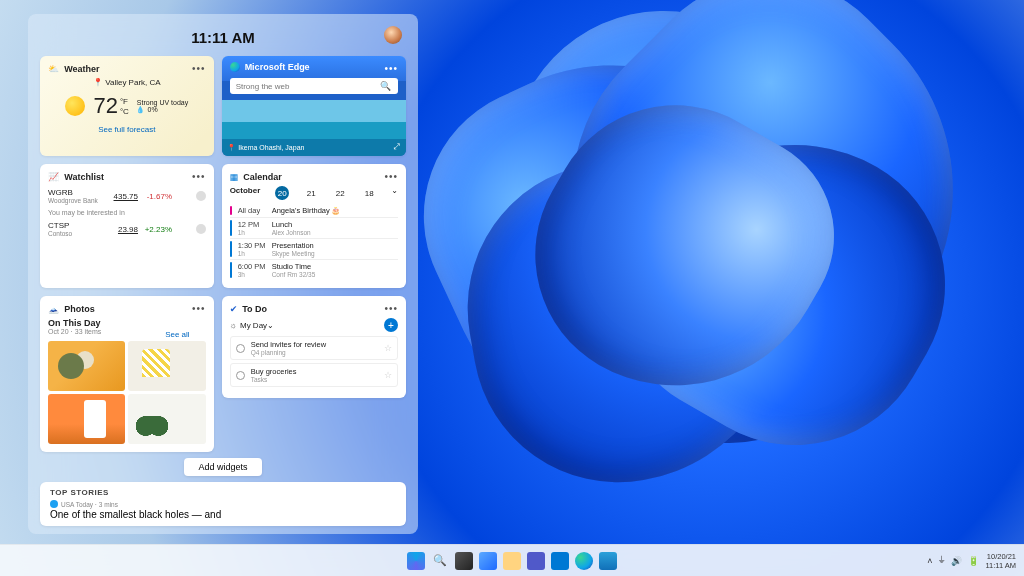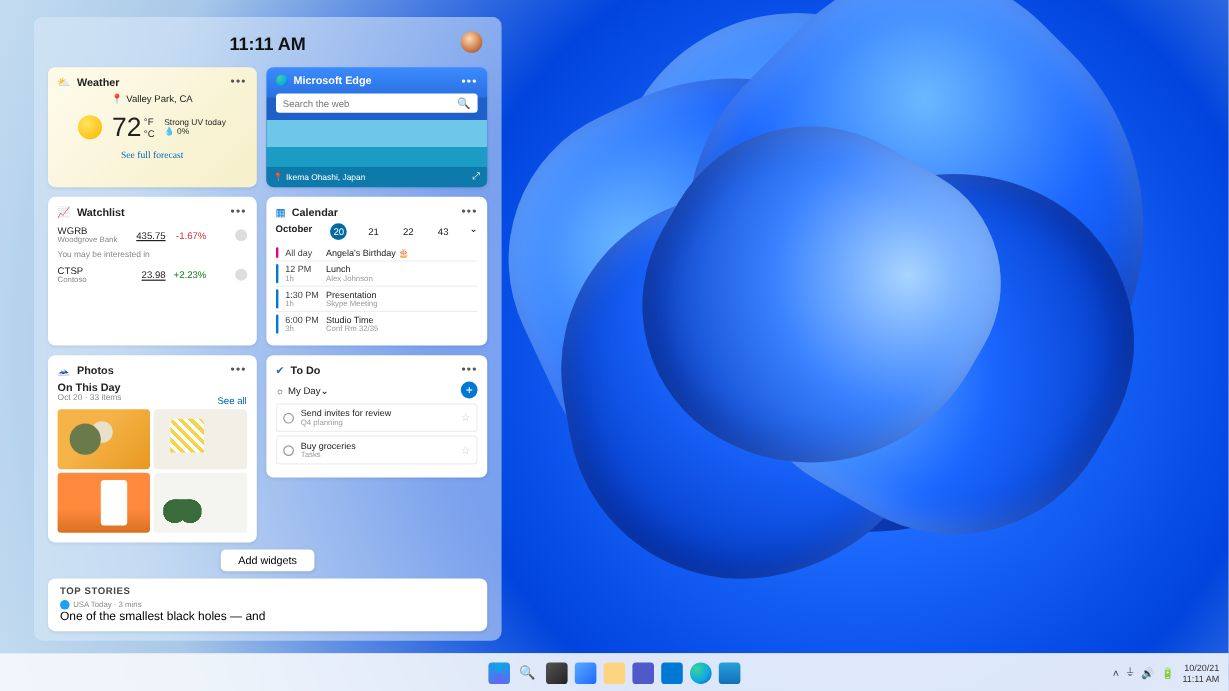--- a/index.html
+++ b/index.html
@@ -37,21 +37,21 @@
 .w-head { display: flex; align-items: center; gap: 5px; margin-bottom: 4px; }
 .w-title { font-size: 9px; font-weight: 600; }
 .w-more { position: absolute; right: 8px; top: 7px; font-size: 10px; letter-spacing: 1px; color: #555; cursor: pointer; }
 .weather { background: linear-gradient(135deg, #fdfae8 10%, #f7f0cc 90%); }
 .weather .loc { text-align: center; font-size: 8px; margin-top: 2px; }
 .weather-main { display: flex; align-items: center; justify-content: center; gap: 8px; margin: 6px 0; }
 .sun-icon { width: 20px; height: 20px; border-radius: 50%; background: radial-gradient(circle at 35% 35%, #ffe55c, #ffb300); }
 .temp { font-size: 22px; font-weight: 300; display: flex; align-items: flex-start; }
 .temp .unit { font-size: 8px; line-height: 10px; margin-left: 2px; margin-top: 4px; }
 .weather-side { font-size: 7px; text-align: left; }
-.weather .link { color: #0067c0; font-size: 8px; text-align: center; margin-top: 2px; cursor: pointer; font-family: Liberation Serif, serif; }
+.weather .link { color: #0067c0; font-size: 8px; text-align: center; margin-top: 2px; cursor: pointer; }
 .edge { background: linear-gradient(180deg, #3b8bff 0%, #2a70e0 25%, #1e60c8 25.5%); padding: 0; overflow: hidden; color: #fff; }
 .edge .w-head { padding: 6px 8px 2px 8px; }
 .edge .w-more { color: #fff; }
 .edge-search { margin: 2px 8px 6px 8px; background: #fff; border-radius: 3px; height: 16px; display: flex; align-items: center; padding: 0 6px; color: #777; font-size: 8px; }
 .edge-search .mag { margin-left: auto; font-size: 9px; }
 .edge-img { height: 56px; background: linear-gradient(180deg, #6ec6e8 0% 40%, #1a9cc4 40% 70%, #0d7aaa 70% 100%); position: relative; }
 .caption { position: absolute; bottom: 4px; left: 6px; font-size: 7px; color: #fff; }
 .expand-icon { position: absolute; bottom: 4px; right: 6px; font-size: 8px; color: #fff; }
 .watch-row { display: flex; align-items: center; font-size: 8px; padding: 2px 0; }
 .watch-row .sym { width: 54px; }
@@ -66,21 +66,21 @@
 .cal-dates .d { width: 14px; height: 14px; display: flex; align-items: center; justify-content: center; border-radius: 50%; cursor: pointer; }
 .cal-dates .sel { background: #0369a1; color: #fff; }
 .cal-row { display: flex; gap: 6px; font-size: 7.5px; padding: 2px 0; border-top: 1px solid #eee; }
 .cal-row:first-of-type { border-top: none; }
 .cal-bar { width: 2px; border-radius: 1px; }
 .cal-time { width: 28px; color: #444; }
 .cal-time .dur { color: #999; font-size: 6.5px; }
 .cal-ev .sub { color: #999; font-size: 6.5px; display: block; }
 .photos-tall { grid-row: span 2; }
 .photos-tall .sub { color: #888; font-size: 7px; }
-.seeall { position: absolute; right: 8px; top: 34px; color: #0067c0; font-size: 8px; cursor: pointer; }
+.seeall { position: absolute; right: 24px; top: 34px; color: #0067c0; font-size: 8px; cursor: pointer; }
 .photo-grid { display: grid; grid-template-columns: 1fr 1fr; gap: 3px; margin-top: 6px; }
 .ph { height: 50px; border-radius: 3px; }
 .ph1 { background: linear-gradient(135deg, #f5b347 40%, #e89820 100%); position: relative; }
 .ph1::after { content: ""; position: absolute; width: 26px; height: 26px; border-radius: 50%; background: #6b7a4a; left: 10px; top: 12px; box-shadow: 14px -6px 0 -4px #e8e0c8; }
 .ph2 { background: #f2efe6; position: relative; }
 .ph2::after { content: ""; position: absolute; left: 14px; top: 8px; width: 28px; height: 28px; background: repeating-linear-gradient(45deg, #f5d547, #f5d547 3px, #fff 3px, #fff 6px); border-radius: 4px 4px 0 0; }
 .ph3 { background: linear-gradient(180deg, #ff8a3d 0% 60%, #d97020 100%); position: relative; }
 .ph3::after { content: ""; position: absolute; left: 36px; top: 6px; width: 22px; height: 38px; background: #fff; border-radius: 3px; }
 .ph4 { background: #f5f5f0; position: relative; }
 .ph4::after { content: ""; position: absolute; left: 8px; bottom: 8px; width: 32px; height: 20px; background: radial-gradient(circle at 50% 30%, #3a6b3a 40%, transparent 41%), radial-gradient(circle at 30% 50%, #3a6b3a 40%, transparent 41%), radial-gradient(circle at 70% 50%, #3a6b3a 40%, transparent 41%); }
@@ -162,21 +162,21 @@
         <div class="link">See full forecast</div>
       </div>
 
       <div class="widget edge">
         <div class="w-head">
             <span style="width:10px;height:10px;border-radius:50%;background:radial-gradient(circle at 30% 30%,#39d694,#0ea5e9 60%,#1e40af)"></span>
             <span class="w-title">Microsoft Edge</span>
           </div>
         <div class="w-more">•••</div>
         <div class="edge-search">
-            <span>Search the web</span>
+            <span>Strong the web</span>
             <span class="mag">🔍</span>
           </div>
         <div class="edge-img">
           <div class="caption"><span>📍</span> <span>Ikema Ohashi, Japan</span></div>
           <div class="expand-icon">⤢</div>
         </div>
       </div>
 
       <div class="widget">
         <div class="w-head">
@@ -209,21 +209,21 @@
         <div class="w-head">
             <span style="color:#0078d4">▦</span>
             <span class="w-title">Calendar</span>
           </div>
         <div class="w-more">•••</div>
         <div class="cal-dates">
           <span class="month">October</span>
           <span class="d sel">20</span>
           <span class="d">21</span>
           <span class="d">22</span>
-          <span class="d">43</span>
+          <span class="d">18</span>
           <span>⌄</span>
         </div>
         <div id="cal-events">
             <div class="cal-row">
               <div class="cal-bar" style="background:#e3008c"></div>
               <div class="cal-time">All day<div class="dur"></div></div>
               <div class="cal-ev">Angela's Birthday 🎂<span class="sub"></span></div>
             </div>
             <div class="cal-row">
               <div class="cal-bar" style="background:#0078d4"></div>

